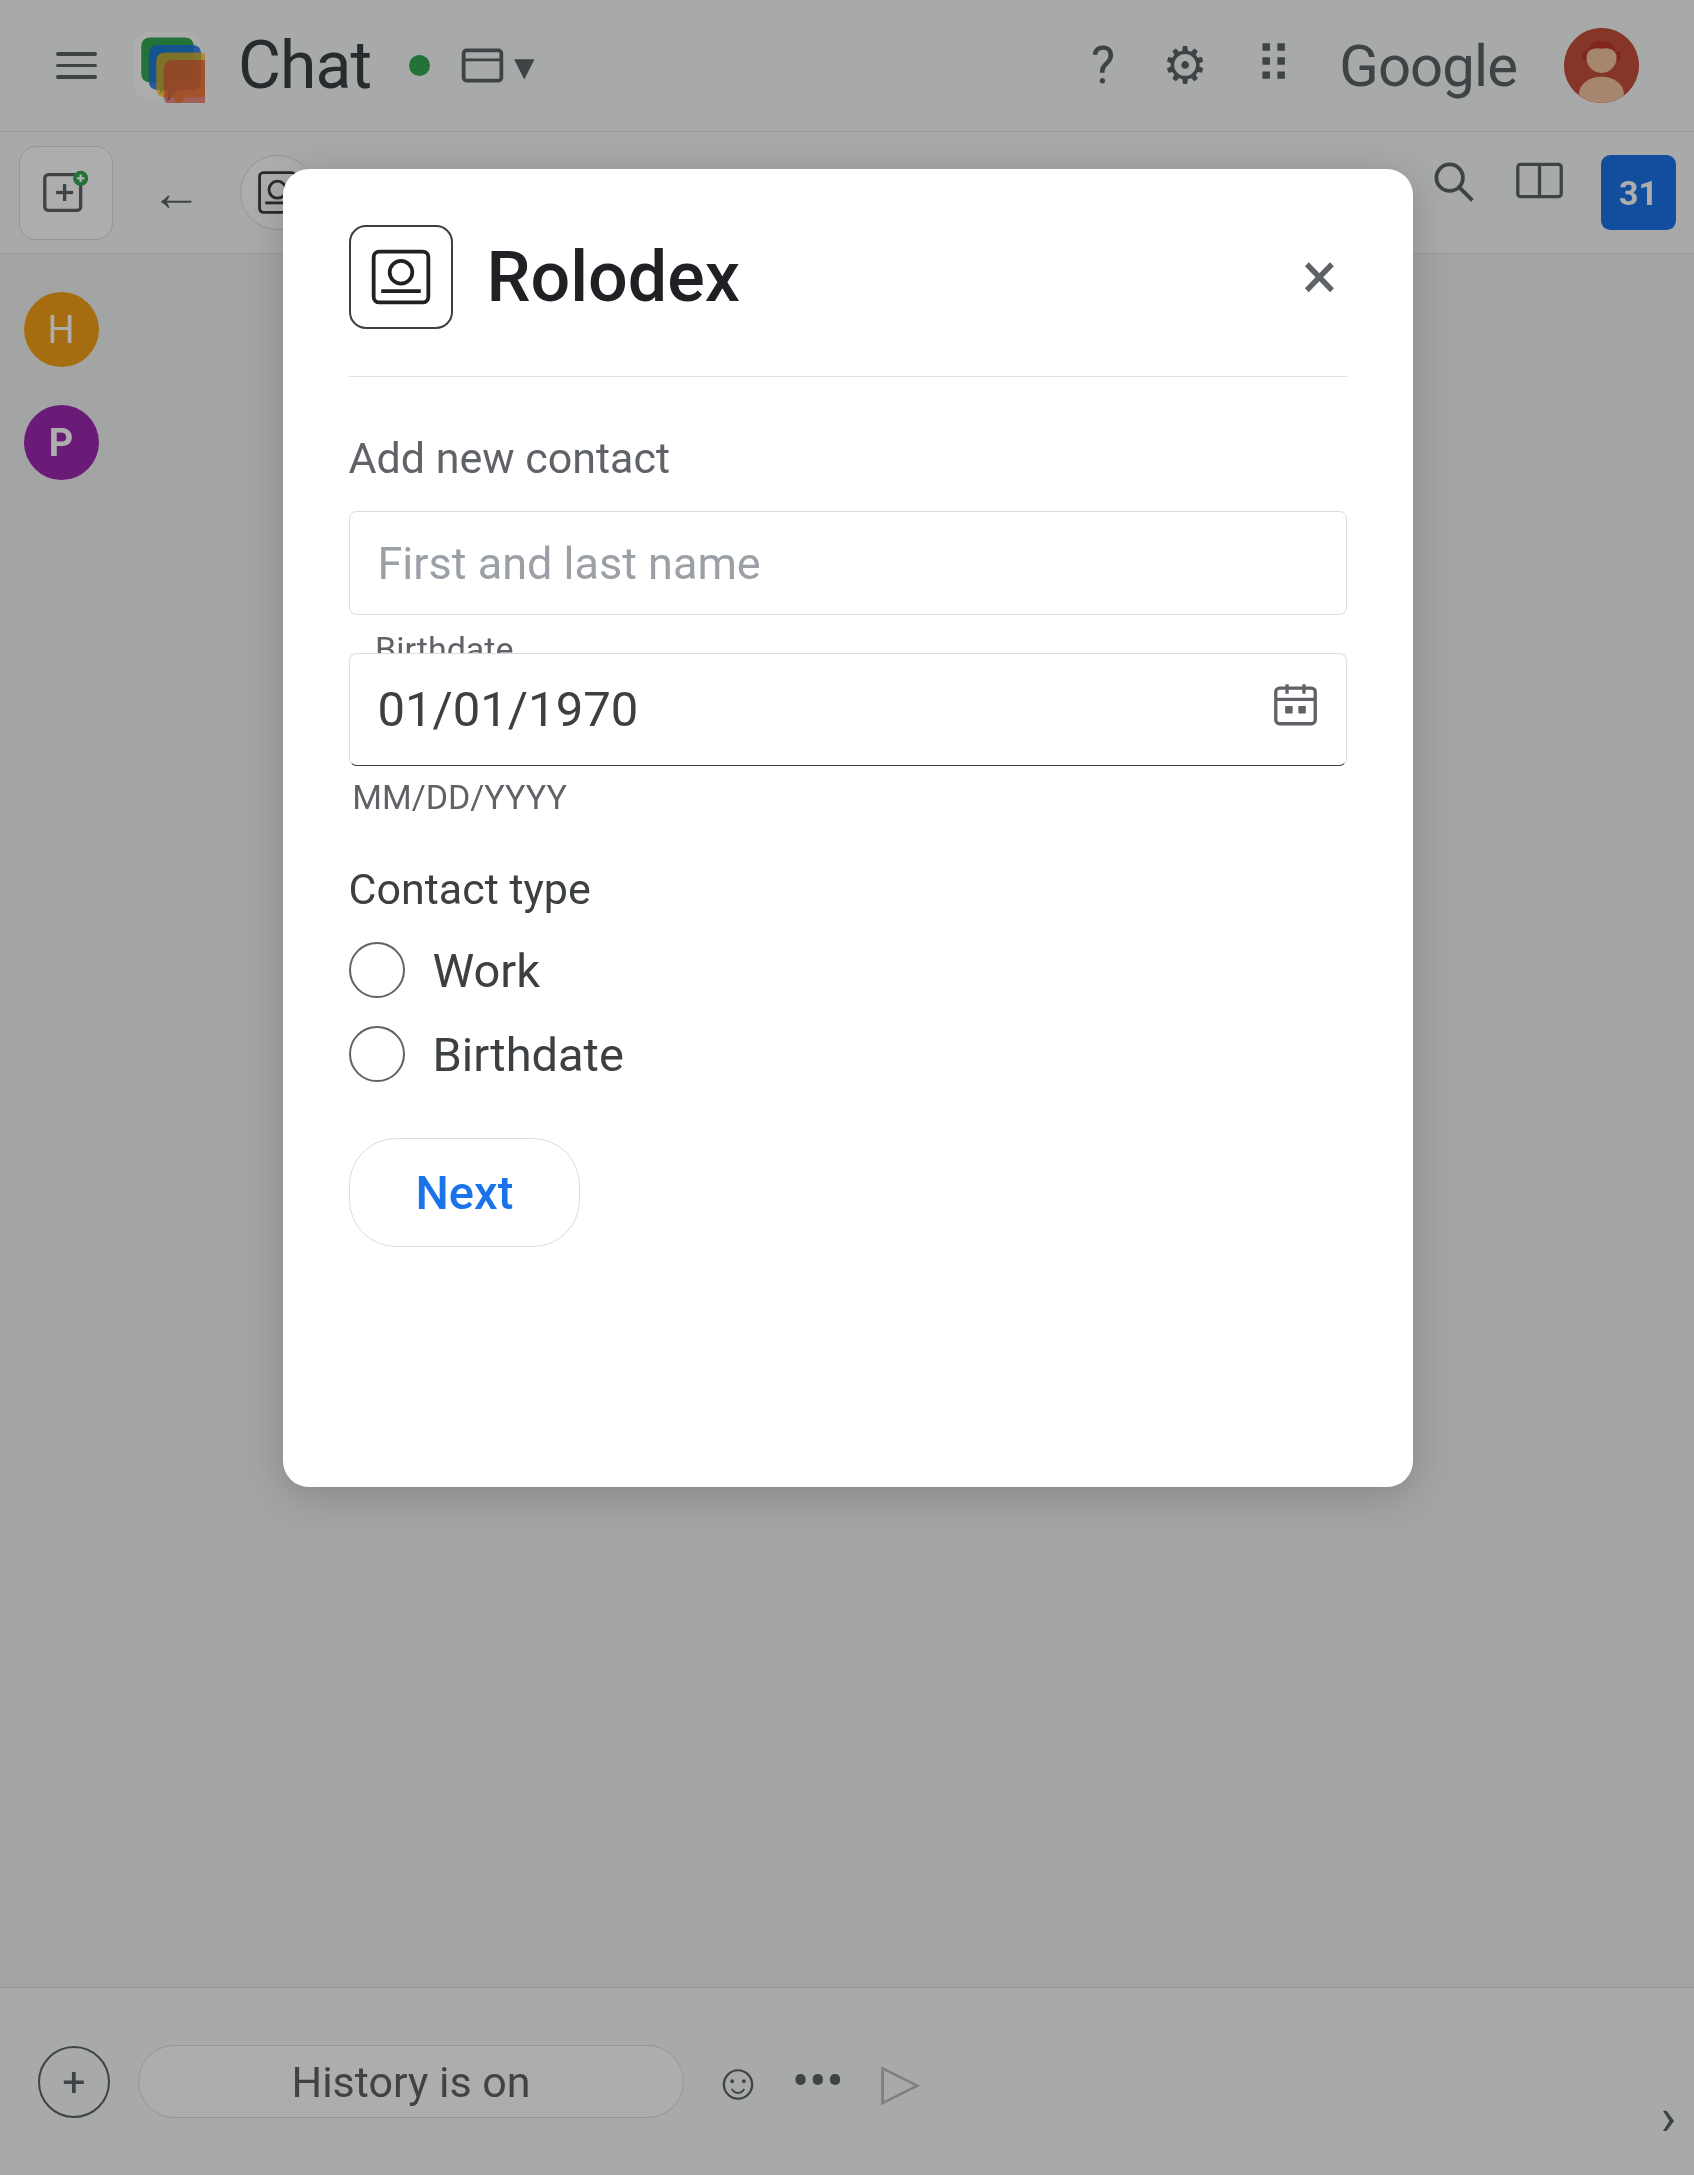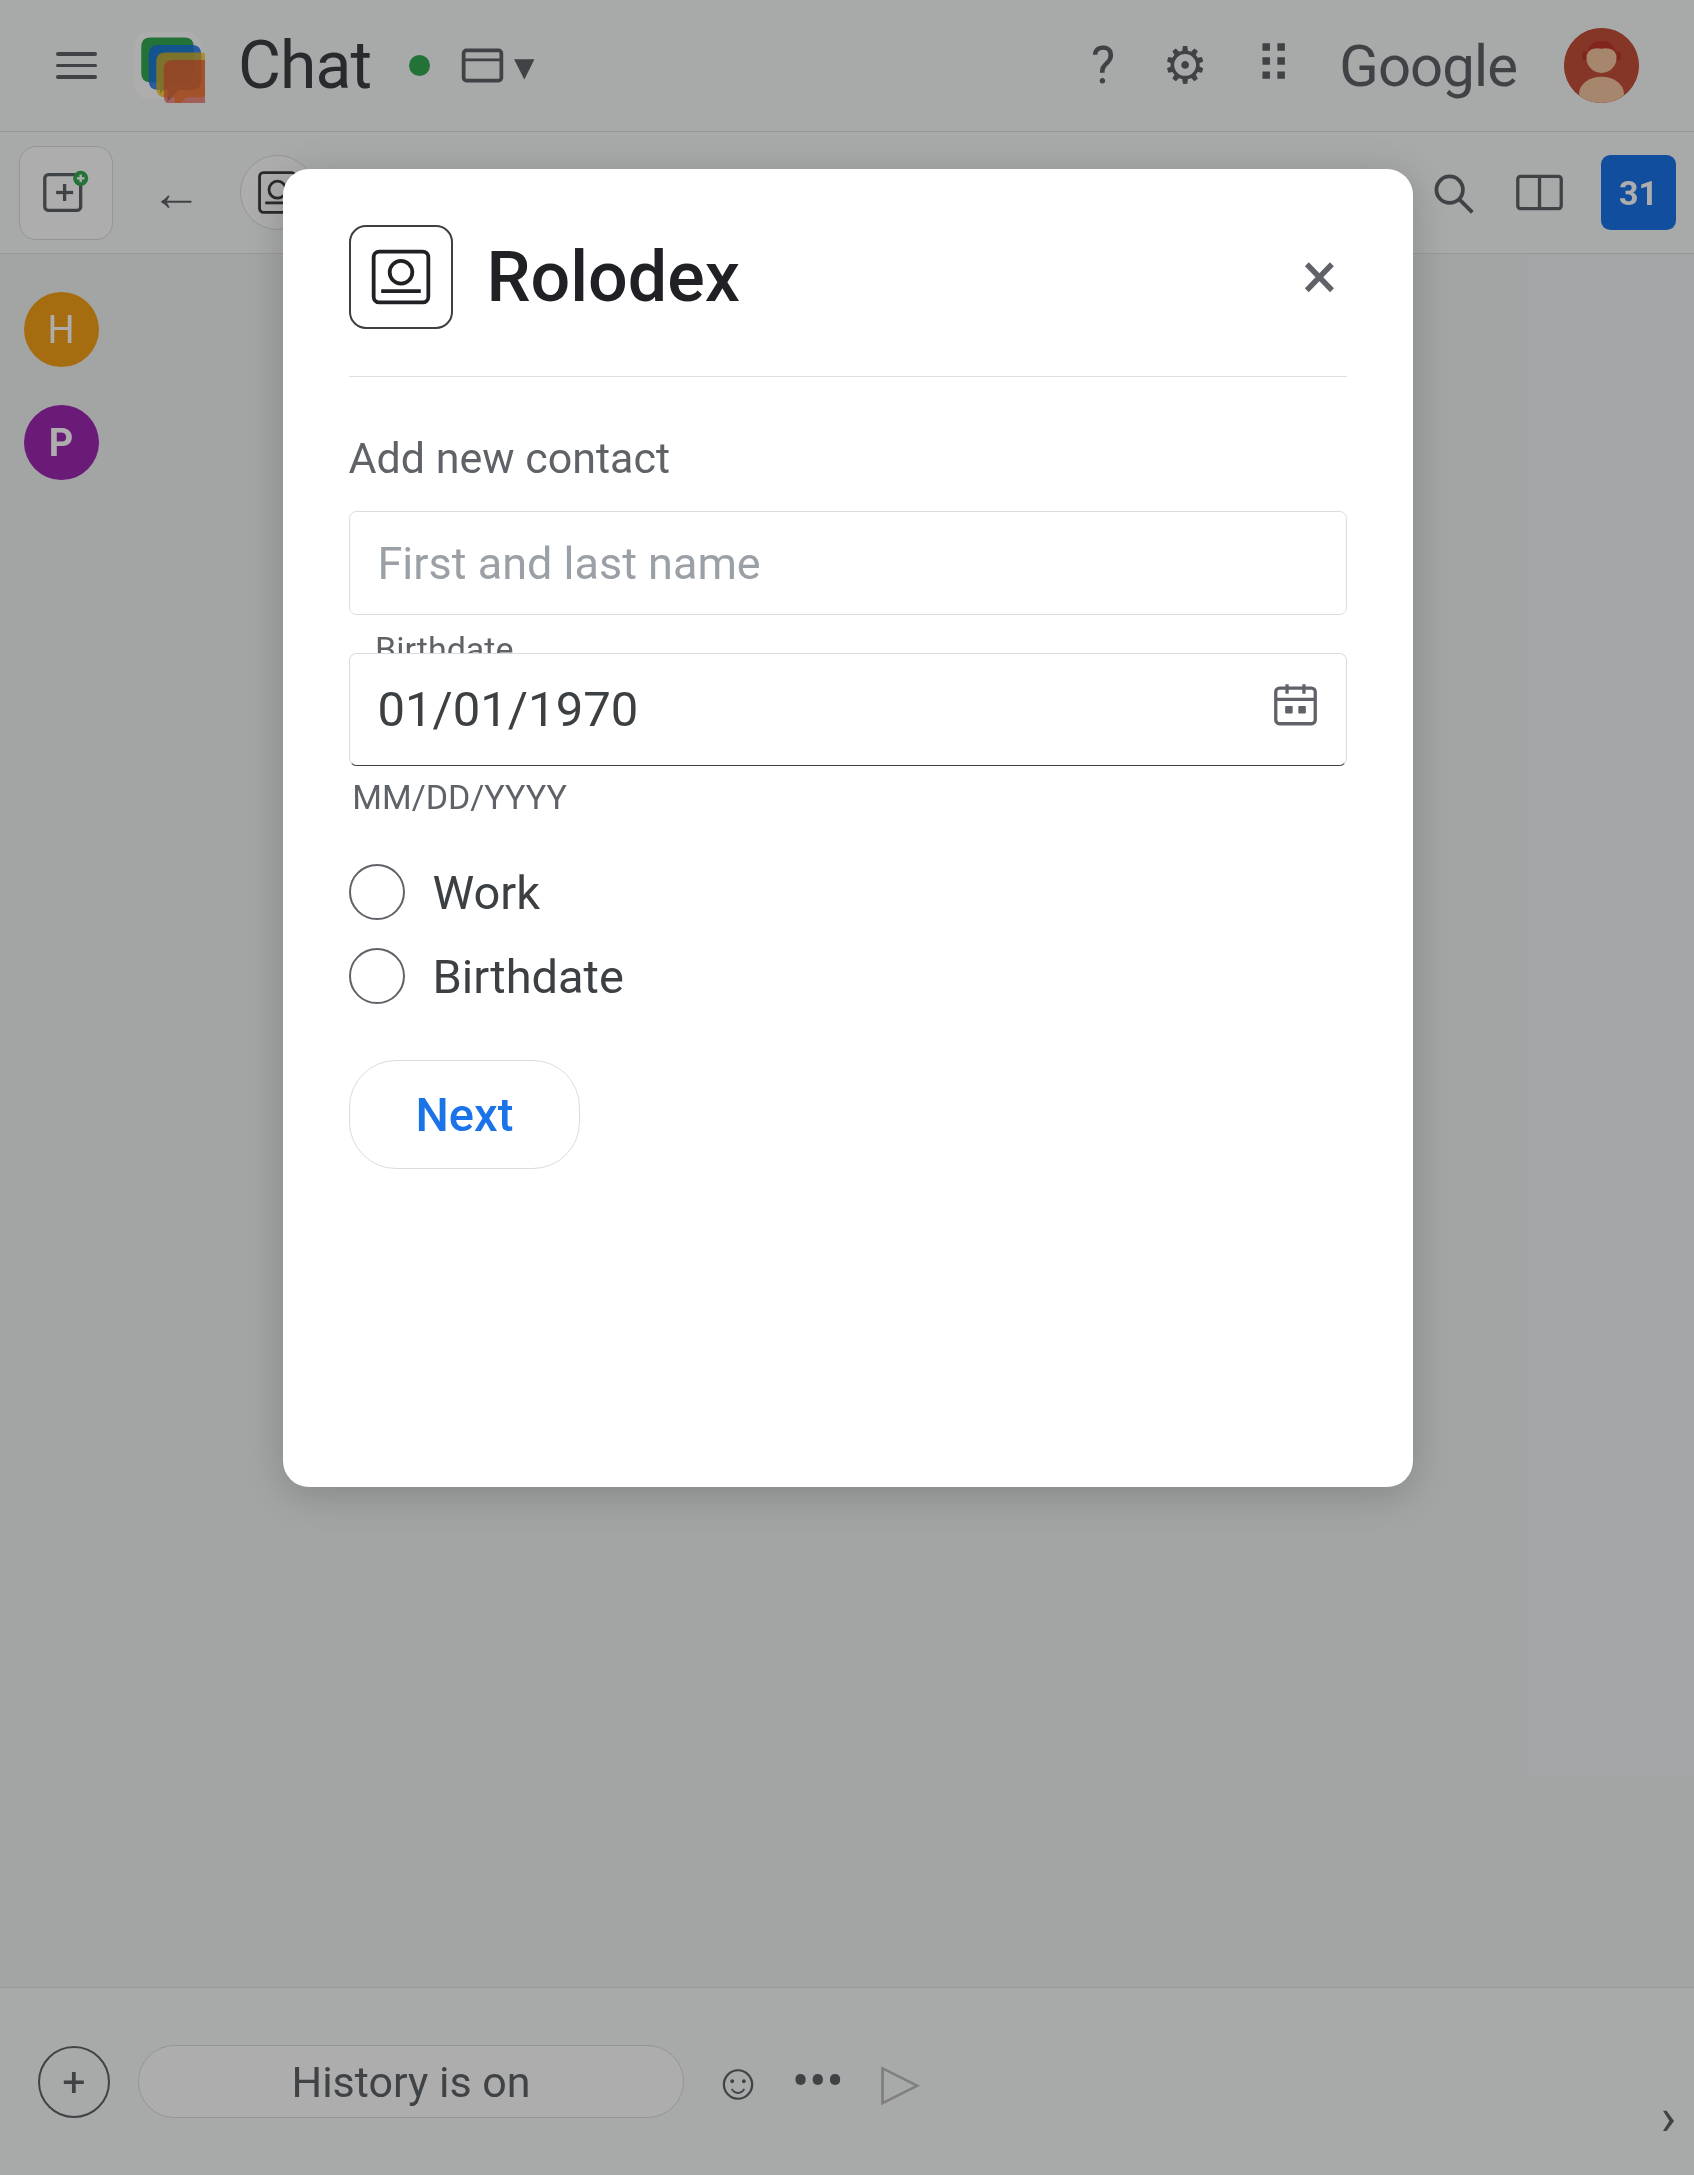--- a/index.html
+++ b/index.html
@@ -103,21 +103,21 @@
       background: #34a853;
       border-radius: 50%;
       border: 1.9px solid white;
     }
     .rolodex-nav-title {
       font-size: 53px;
       font-weight: 500;
       color: #3c4043;
     }
     .chevron-down { font-size: 41px; color: #5f6368; }
-    .nav-actions { margin-left: auto; display: flex; gap: 36px; align-items: flex-end; }
+    .nav-actions { margin-left: auto; display: flex; gap: 36px; align-items: flex-start; }
     .nav-action-icon { font-size: 51px; color: #5f6368; cursor: pointer; }
     .calendar-badge {
       width: 75px; height: 75px;
       background: #1a73e8;
       border-radius: 9.4px;
       display: flex; align-items: center; justify-content: center;
       color: white; font-size: 34px; font-weight: 700; cursor: pointer;
     }
 
     
@@ -492,20 +492,21 @@
             <line x1="34" y1="4" x2="34" y2="14" stroke="#5f6368" stroke-width="3.5"></line>
             <rect x="14" y="27" width="8" height="8" rx="1" fill="#5f6368"></rect>
             <rect x="28" y="27" width="8" height="8" rx="1" fill="#5f6368"></rect>
           </svg>
         </div>
       </div>
     </div>
     <div class="date-format-hint">MM/DD/YYYY</div>
 
     
+    <div class="contact-type-label">Contact type</div>
     <div class="radio-group">
       <div class="radio-item">
         <div class="radio-circle"></div>
         <span class="radio-label">Work</span>
       </div>
       <div class="radio-item">
         <div class="radio-circle"></div>
         <span class="radio-label">Birthdate</span>
       </div>
     </div>

